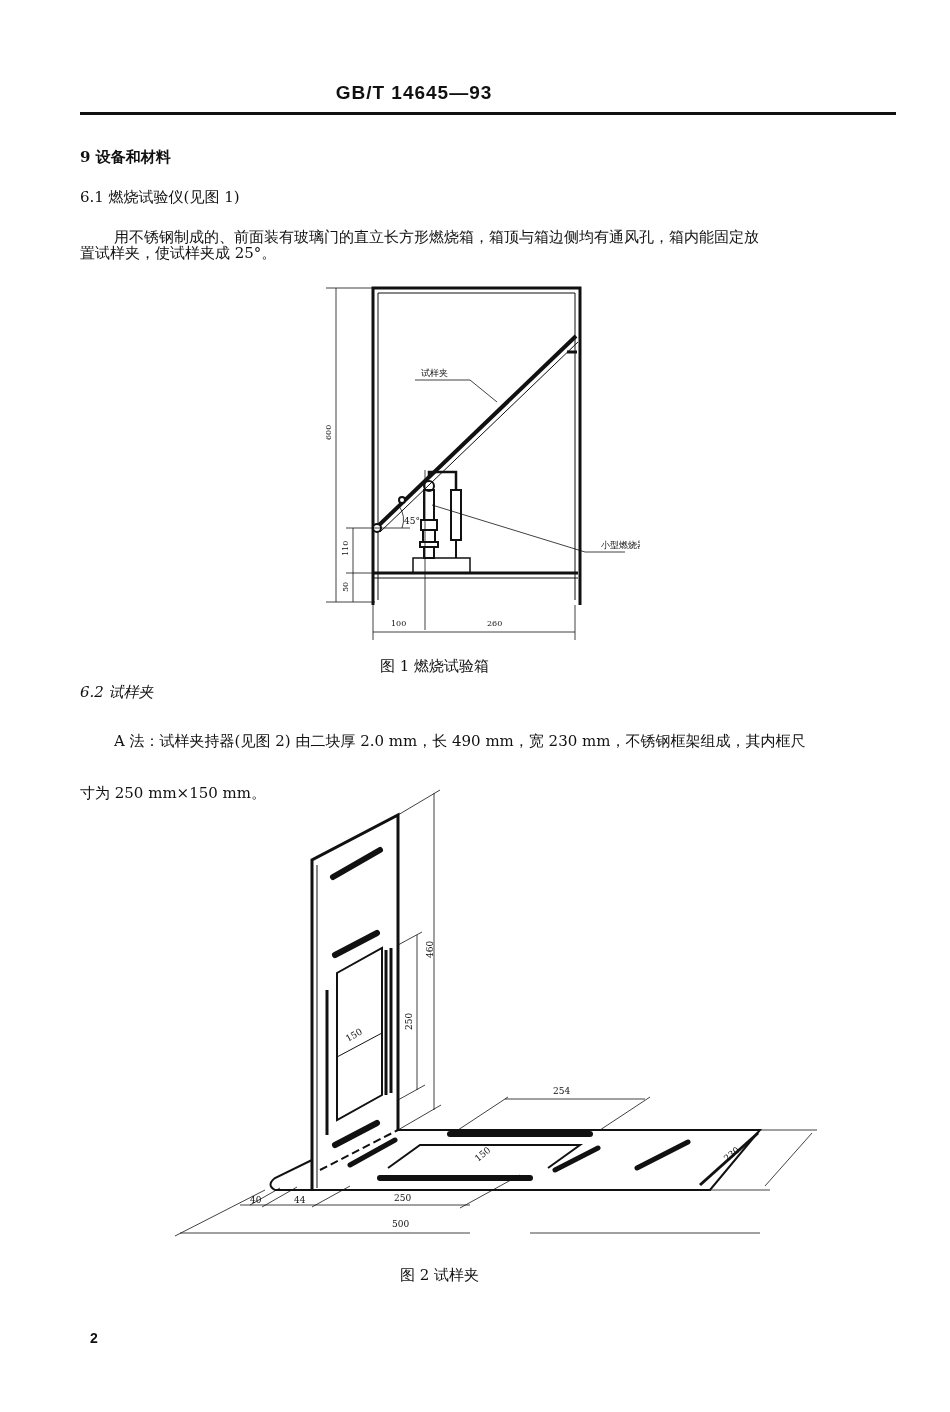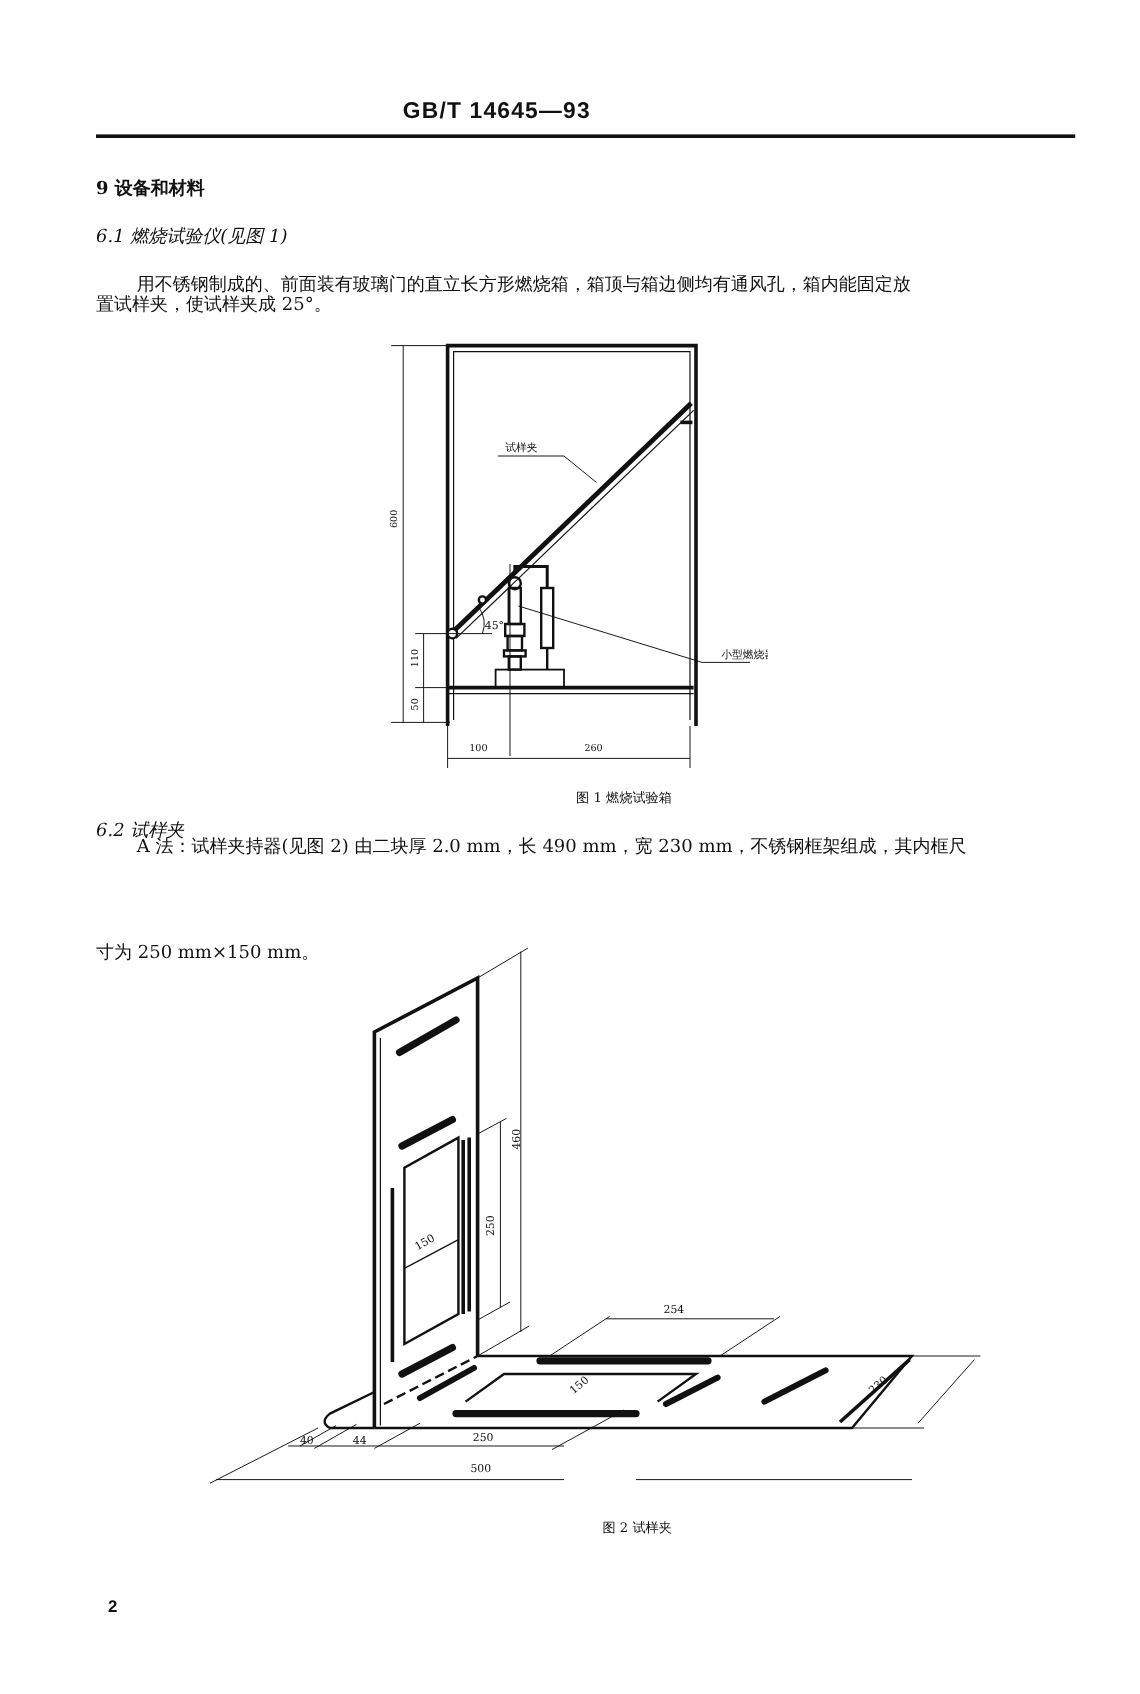--- a/index.html
+++ b/index.html
@@ -6,33 +6,33 @@
   body { width: 950px; height: 1412px; position: relative; overflow: hidden;
          font-family: "DejaVu Serif", "Liberation Serif", serif; color: #111; }
   .abs { position: absolute; }
   .header-title { left: 0; width: 828px; top: 82px; text-align: center;
                   font-family: "Liberation Sans", "DejaVu Sans", sans-serif;
                   font-size: 19px; font-weight: bold; letter-spacing: 1px; }
   .header-rule { left: 80px; top: 112px; width: 816px; height: 3px; background: #111; }
   .sec-heading { font-size: 15px; font-weight: bold; }
   .sub-heading { font-size: 15px; }
   .para { font-size: 15px; line-height: 26px; }
-  .caption { font-size: 11px; text-align: right; }
+  .caption { font-size: 15px; text-align: left; }
   .page-num { font-family: "Liberation Sans", sans-serif; font-size: 14px; font-weight: bold; }
   svg text { font-family: "DejaVu Serif", serif; fill: #111; }
 </style>
 </head>
 <body>
 
 <div class="abs header-title">GB/T 14645—93</div>
 <div class="abs header-rule"></div>
 
 <div class="abs sec-heading" style="left:80px; top:148px;">9  设备和材料</div>
 
-<div class="abs sub-heading" style="left:80px; top:188px;font-style:italic;">6.1  燃烧试验仪(见图 1)</div>
+<div class="abs sub-heading" style="left:80px; top:188px;">6.1  燃烧试验仪(见图 1)</div>
 <div class="abs para" style="left:114px; top:212px; width:790px; white-space:nowrap;margin-top:12px;">用不锈钢制成的、前面装有玻璃门的直立长方形燃烧箱，箱顶与箱边侧均有通风孔，箱内能固定放</div>
 <div class="abs para" style="left:80px; top:240px; white-space:nowrap;">置试样夹，使试样夹成 25°。</div>
 
 <svg class="abs" style="left:310px; top:275px;" width="330" height="370" viewBox="310 275 330 370">
   <g stroke="#111" fill="none">
 
     <path d="M373 605 L373 288 L580 288 L580 605" stroke-width="3"></path>
     <path d="M378 600 L378 293 L575 293 L575 600" stroke-width="1"></path>
 
     <line x1="373" y1="573" x2="578" y2="573" stroke-width="3"></line>
@@ -85,21 +85,21 @@
   <text x="404" y="524" font-size="9">45°</text>
   <text x="0" y="0" font-size="8" transform="translate(331 440) rotate(-90)">600</text>
   <text x="0" y="0" font-size="8" transform="translate(348 556) rotate(-90)">110</text>
   <text x="0" y="0" font-size="8" transform="translate(348 592) rotate(-90)">50</text>
   <text x="391" y="626" font-size="8">100</text>
   <text x="487" y="626" font-size="8">260</text>
 </svg>
 <div class="abs caption" style="left:380px; top:657px; width:180px;">图 1   燃烧试验箱</div>
 
 <div class="abs sub-heading" style="left:80px; top:683px;font-style:italic;">6.2  试样夹</div>
-<div class="abs para" style="left:114px; top:692px; white-space:nowrap;">A 法：试样夹持器(见图 2)   由二块厚 2.0 mm，长 490 mm，宽 230 mm，不锈钢框架组成，其内框尺</div>
+<div class="abs para" style="left:114px; top:728px; white-space:nowrap;">A 法：试样夹持器(见图 2)   由二块厚 2.0 mm，长 490 mm，宽 230 mm，不锈钢框架组成，其内框尺</div>
 <div class="abs para" style="left:80px; top:780px; white-space:nowrap;">寸为 250 mm×150 mm。</div>
 
 <svg class="abs" style="left:170px; top:780px;" width="660" height="460" viewBox="170 780 660 460">
   <g stroke="#111" fill="none">
 
     <path d="M312 1190 L312 860 L398 815 L398 1130" stroke-width="3"></path>
     <line x1="317" y1="865" x2="317" y2="1188" stroke-width="1"></line>
 
     <line x1="333" y1="877" x2="380" y2="850" stroke-width="6" stroke-linecap="round"></line>
     <line x1="335" y1="955" x2="377" y2="933" stroke-width="6" stroke-linecap="round"></line>

